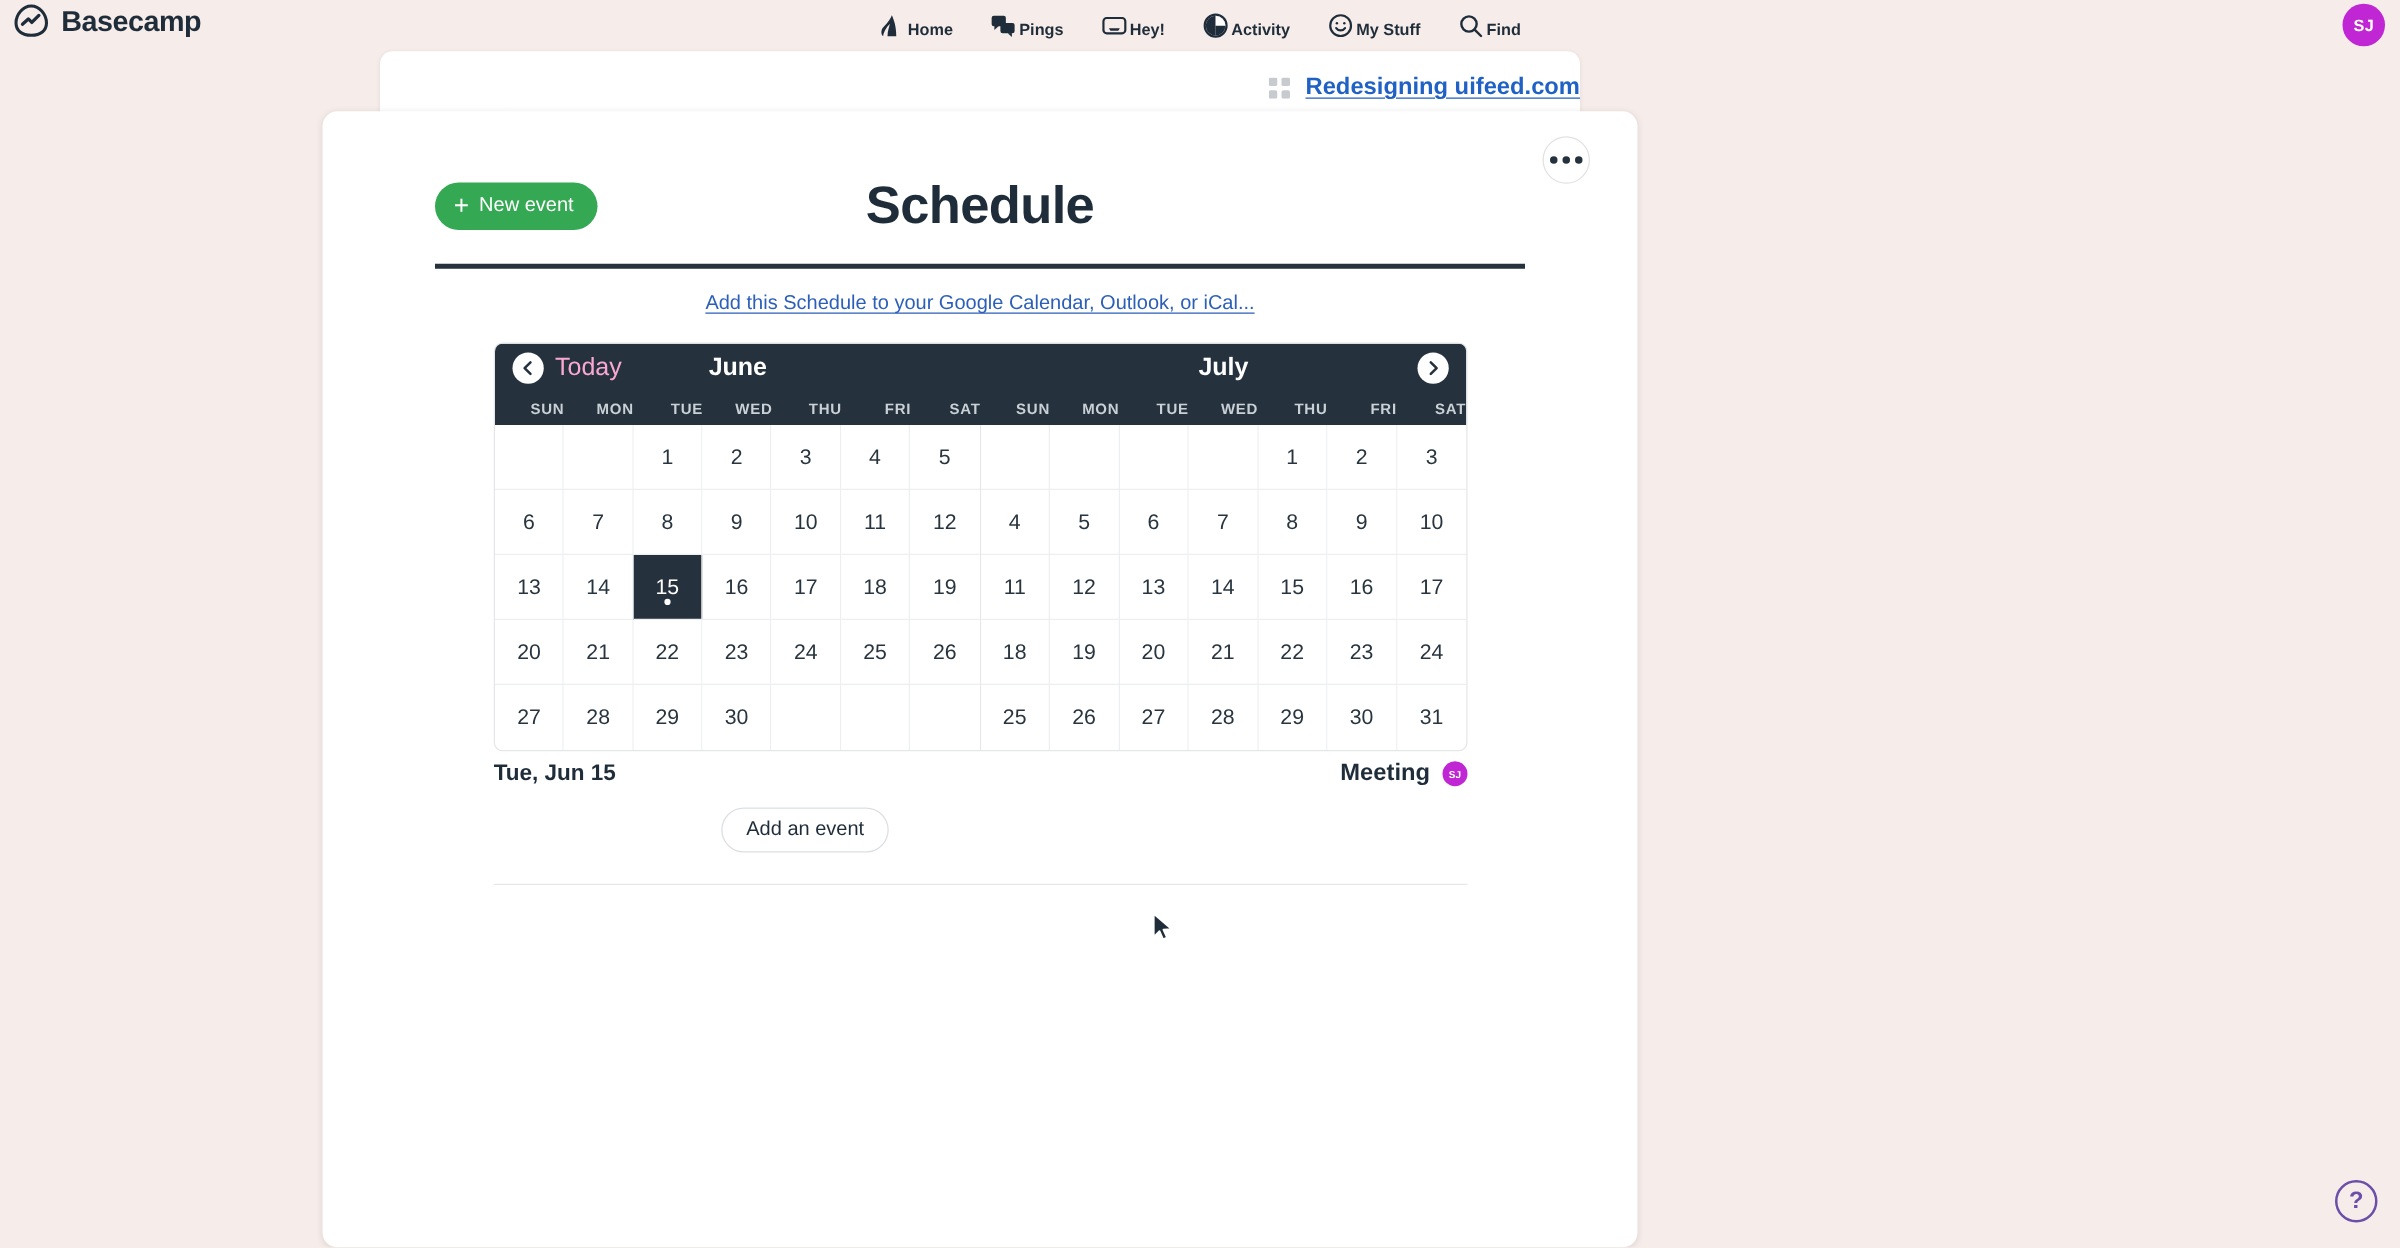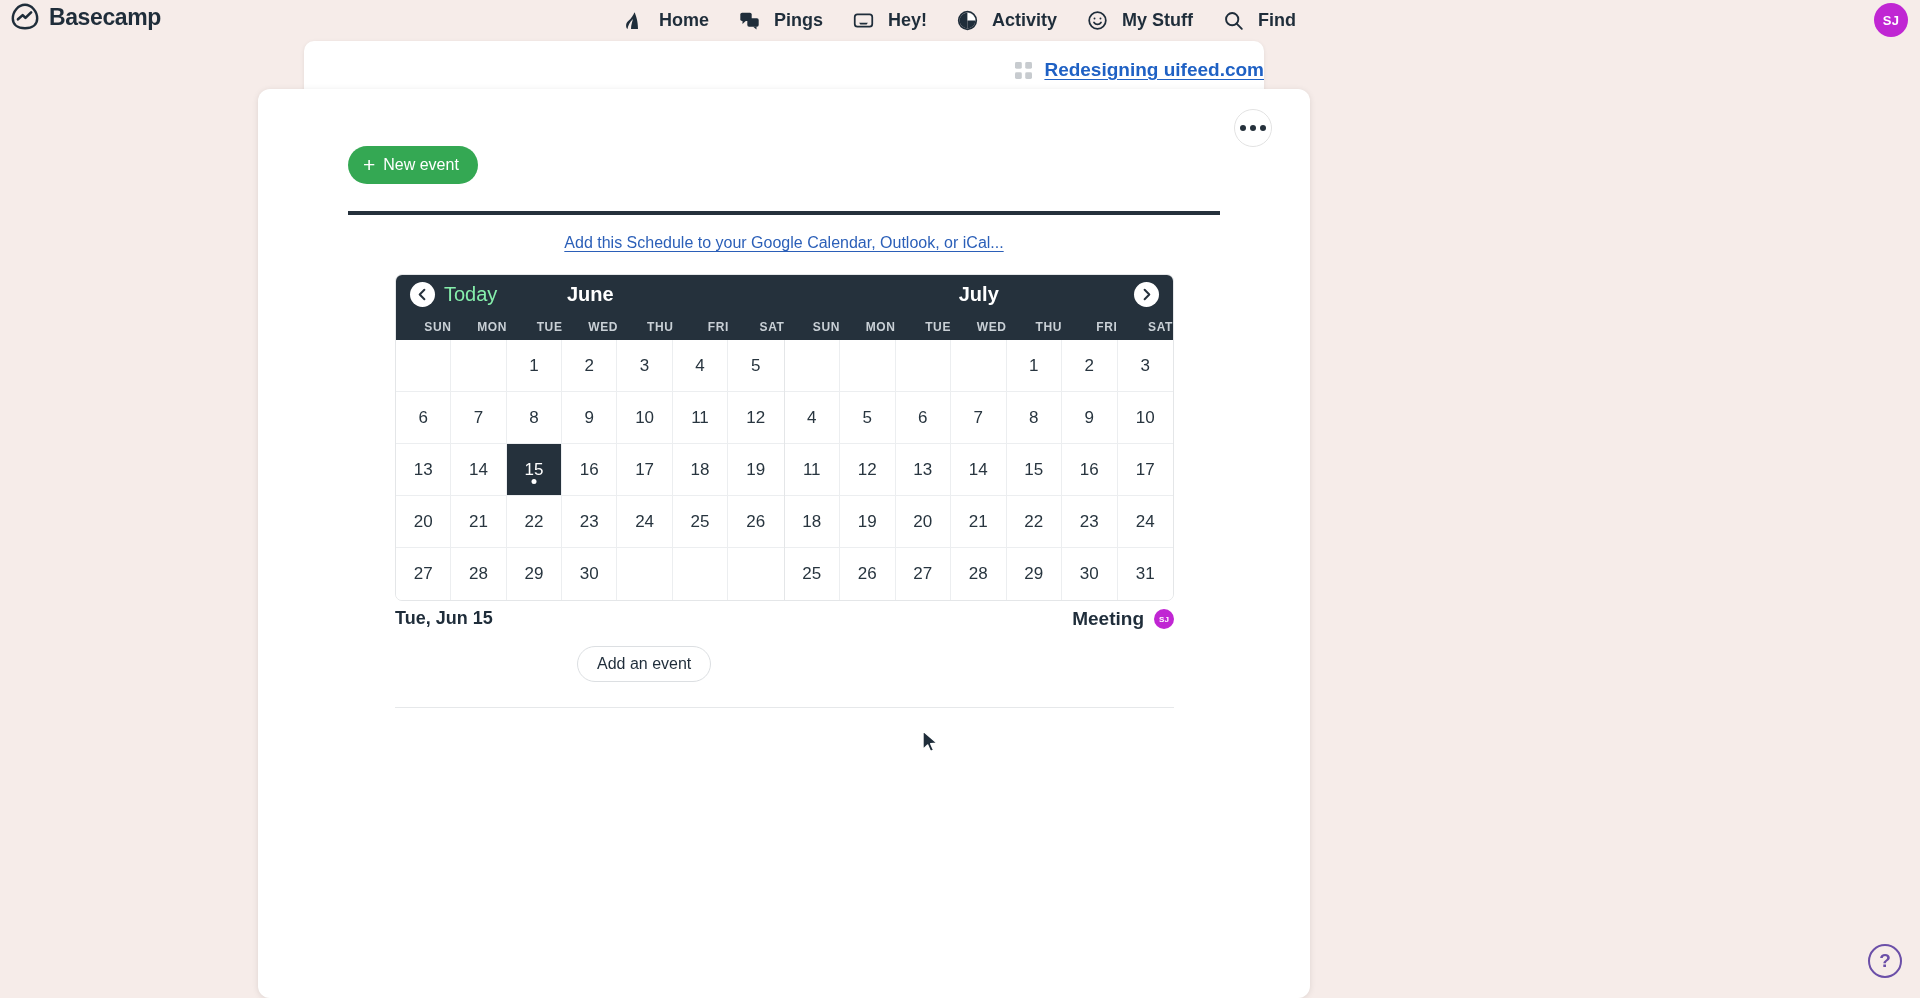--- a/index.html
+++ b/index.html
@@ -49,23 +49,23 @@
     left: 0; right: 0;
     top: 0;
     height: 40px;
     display: flex;
     align-items: center;
     justify-content: center;
     gap: 30px;
   }
   .nav-item {
     display: flex;
-    align-items: flex-start;
-    gap: 14px;
-    font-size: 18px;
+    align-items: flex-end;
+    gap: 2px;
+    font-size: 13px;
     font-weight: bold;
     color: #1f2d3a;
     cursor: pointer;
     text-decoration: none;
     white-space: nowrap;
   }
   .nav-item .nav-ico { width: 21px; height: 21px; display: block; }
 
   #user-avatar {
     position: absolute;
@@ -243,21 +243,21 @@
   #today-btn {
     position: absolute;
     left: 14px;
     top: 7px;
     display: flex;
     align-items: center;
     gap: 9px;
     cursor: pointer;
   }
   #today-btn .today-label {
-    color: #86efac;
+    color: #f9a8d4;
     font-size: 20px;
     font-weight: 500;
   }
   .round-arrow {
     width: 25px;
     height: 25px;
     border-radius: 50%;
     background: #fff;
     display: flex;
     align-items: center;
@@ -542,20 +542,21 @@
     <span class="dot"></span>
     <span class="dot"></span>
     <span class="dot"></span>
   </div>
 
   <div id="page-header">
     <button id="new-event-btn">
       <span class="plus">+</span>
       <span>New event</span>
     </button>
+    <div id="page-title">Schedule</div>
   </div>
   <div id="title-rule"></div>
 
   <a id="subscribe-link">Add this Schedule to your Google Calendar, Outlook, or iCal...</a>
 
   <div id="calendar">
 
     <div class="cal-head">
 
       <div class="cal-head-half">

